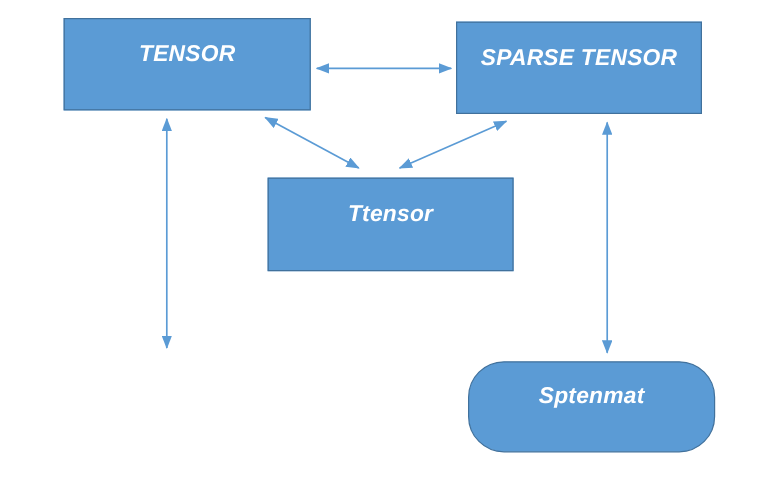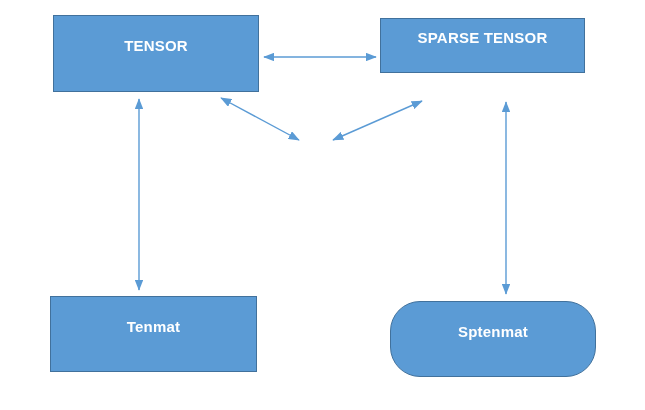--- a/index.html
+++ b/index.html
@@ -36,27 +36,28 @@
     box-sizing: border-box;
     background: var(--node-fill, #5B9BD5);
     border: 1.5px solid var(--node-border, #41719C);
     display: flex;
     align-items: center;
     justify-content: center;
   }
   .node .label {
     color: var(--text, #FFFFFF);
     font-weight: bold;
-    font-size: 15px;
+    font-size: 19px;
     letter-spacing: 0.2px;
     transform: translateY(-8px);
     white-space: nowrap;
+    font-style: italic;
   }
   .node-tensor        { left: 53px;  top: 15px;  width: 206px; height: 77px; }
-  .node-sparse-tensor { left: 380px; top: 18px;  width: 205px; height: 55px; }
+  .node-sparse-tensor { left: 380px; top: 18px;  width: 205px; height: 77px; }
   .node-ttensor       { left: 223px; top: 148px; width: 205px; height: 78px; }
   .node-tenmat        { left: 50px;  top: 296px; width: 207px; height: 76px; }
   .node-sptenmat      { left: 390px; top: 301px; width: 206px; height: 76px; border-radius: 30px; }
 </style>
 </head>
 <body>
 
 <div class="canvas">
 
   <svg class="edge-layer" width="645" height="410" viewBox="0 0 645 410" xmlns="http://www.w3.org/2000/svg">
@@ -78,22 +79,22 @@
   </svg>
 
   <div class="node node-tensor">
     <span class="label">TENSOR</span>
   </div>
 
   <div class="node node-sparse-tensor">
     <span class="label">SPARSE TENSOR</span>
   </div>
 
+  <div class="node node-ttensor">
+    <span class="label">Ttensor</span>
+  </div>
 
-  <div class="node node-tenmat">
-    <span class="label">Tenmat</span>
-  </div>
 
   <div class="node node-sptenmat">
     <span class="label">Sptenmat</span>
   </div>
 
 </div>
 
 </body></html>

